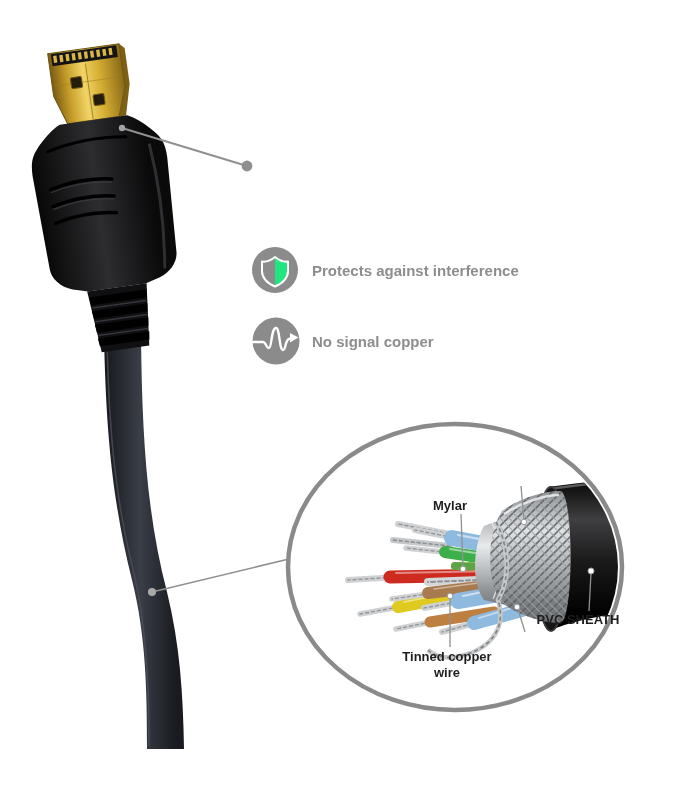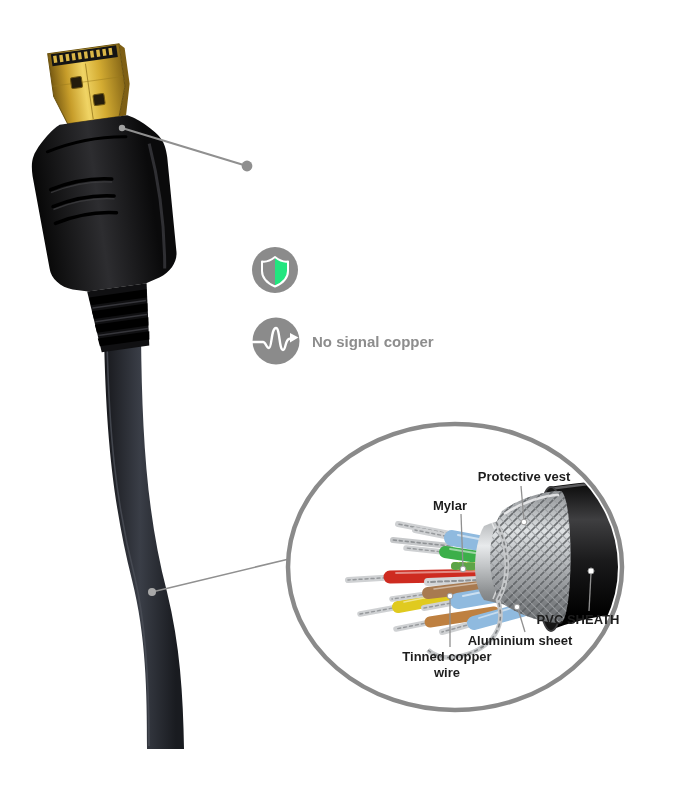--- a/index.html
+++ b/index.html
@@ -266,21 +266,20 @@
       <circle cx="524" cy="522" r="2.8"></circle>
       <circle cx="463" cy="569" r="2.8"></circle>
       <circle cx="591" cy="571" r="3"></circle>
       <circle cx="517" cy="607" r="2.8"></circle>
       <circle cx="450" cy="596" r="2.8"></circle>
     </g>
   </g>
 </svg>
 
 
+<div class="txt feature feature-1">Protects against interference</div>
 <div class="txt feature feature-2">No signal copper</div>
 
-<div class="inset-label lbl-protective">Protective vest</div>
 <div class="inset-label lbl-mylar">Mylar</div>
 <div class="inset-label lbl-pvc">PVC SHEATH</div>
-<div class="inset-label lbl-alum">Aluminium sheet</div>
 <div class="inset-label lbl-tinned">Tinned copper wire</div>
 
 </div>
 
 </body></html>

